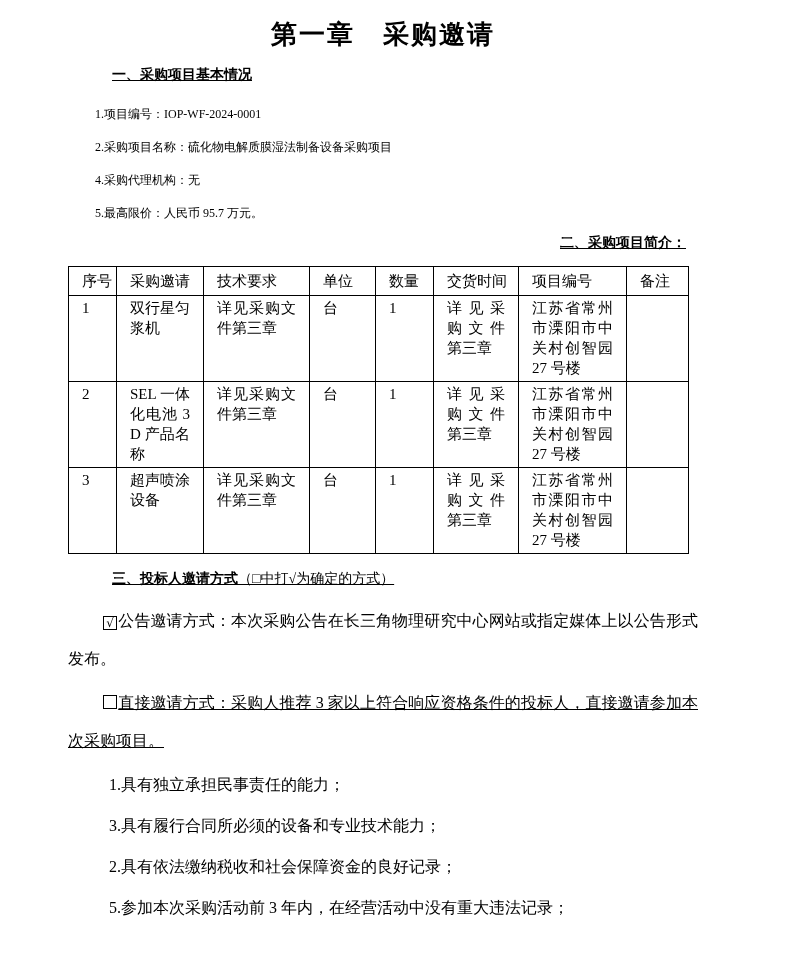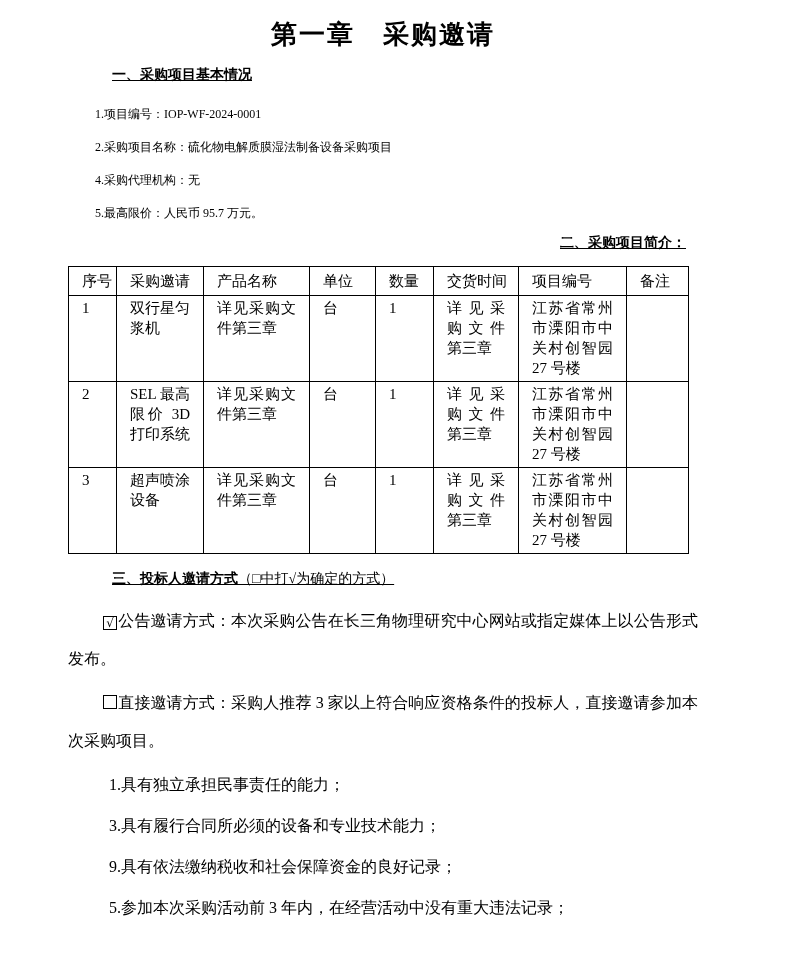--- a/index.html
+++ b/index.html
@@ -66,21 +66,21 @@
   }
   table.products tbody td { height: 81px; }
   .s3-heading { margin-top: 14px; }
   .para {
     font-size: 16px;
     line-height: 38px;
     text-align: justify;
     text-indent: 2.2em;
     margin: 10px 0 0 0;
   }
-  .para.second { margin-top: 6px; }
+  .para.second { margin-top: 6px; text-decoration: underline; }
   .cb {
     display: inline-block;
     box-sizing: border-box;
     width: 14px; height: 14px;
     border: 1px solid #000;
     line-height: 12px;
     font-size: 12px;
     text-align: center;
     text-indent: 0;
     vertical-align: -1px;
@@ -121,42 +121,42 @@
         <col style="width:66px">
       <col style="width:58px">
         <col style="width:85px">
         <col style="width:108px">
         <col style="width:62px">
     </colgroup>
     <thead>
       <tr>
         <th>序号</th>
         <th>采购邀请</th>
-        <th>产品名称</th>
+        <th>技术要求</th>
         <th>单位</th>
         <th>数量</th>
         <th>交货时间</th>
         <th>项目编号</th>
         <th>备注</th>
       </tr>
     </thead>
     <tbody>
       <tr>
         <td>1</td>
         <td>双行星匀浆机</td>
         <td>详见采购文件第三章</td>
         <td>台</td>
         <td>1</td>
         <td>详见采购文件第三章</td>
         <td>江苏省常州市溧阳市中关村创智园27 号楼</td>
         <td></td>
       </tr>
       <tr>
         <td>2</td>
-        <td>SEL 最高限价 3D 打印系统</td>
+        <td>SEL 一体化电池 3D 产品名称</td>
         <td>详见采购文件第三章</td>
         <td>台</td>
         <td>1</td>
         <td>详见采购文件第三章</td>
         <td>江苏省常州市溧阳市中关村创智园27 号楼</td>
         <td></td>
       </tr>
       <tr>
         <td>3</td>
         <td>超声喷涂设备</td>
@@ -172,17 +172,17 @@
 
   <h2 class="sec-heading s3-heading"><span>三、投标人邀请方式</span><span class="normal">（□中打√为确定的方式）</span></h2>
 
   <p class="para"><span class="cb">√</span><span>公告邀请方式：本次采购公告在长三角物理研究中心网站或指定媒体上以公告形式发布。</span></p>
 
   <p class="para second"><span class="cb"></span><span>直接邀请方式：采购人推荐 3 家以上符合响应资格条件的投标人，直接邀请参加本次采购项目。</span></p>
 
   <div class="s4-items">
     <p class="item-s4">1.具有独立承担民事责任的能力；</p>
     <p class="item-s4">3.具有履行合同所必须的设备和专业技术能力；</p>
-    <p class="item-s4">9.具有依法缴纳税收和社会保障资金的良好记录；</p>
+    <p class="item-s4">2.具有依法缴纳税收和社会保障资金的良好记录；</p>
     <p class="item-s4">5.参加本次采购活动前 3 年内，在经营活动中没有重大违法记录；</p>
   </div>
 
 </div>
 
 </body></html>

